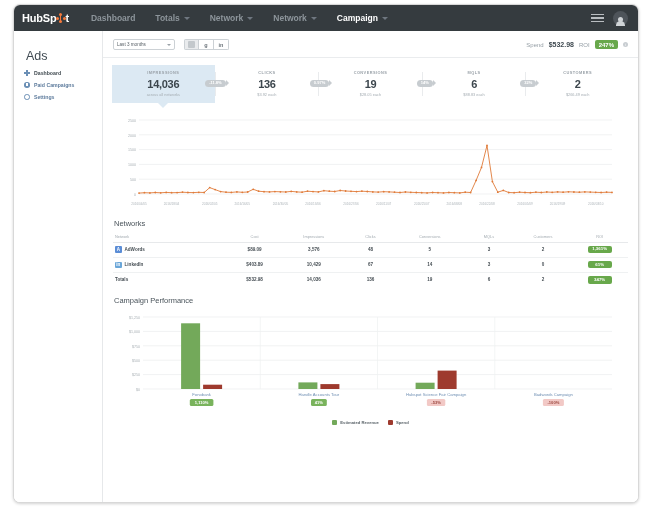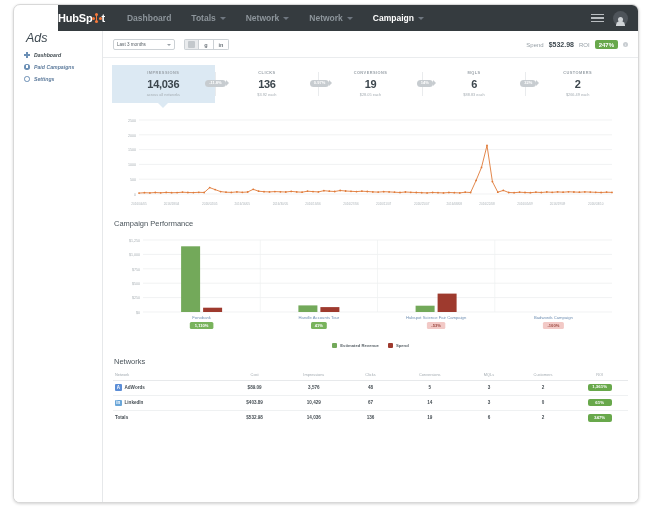--- a/index.html
+++ b/index.html
@@ -11,21 +11,21 @@
   }
   .browser{
     position:absolute;left:13px;top:4px;width:624px;height:497px;
     background:#fff;border:1px solid #d8d8d8;border-radius:7px;
     box-shadow:0 1px 3px rgba(0,0,0,.18);overflow:hidden;
   }
 
   
   .topnav{
     height:26px;background:#33475b;background:#353b3f;
-    display:flex;align-items:center;padding:0 10px 0 0;position:relative;margin-left:44px;
+    display:flex;align-items:center;padding:0 10px 0 8px;position:relative;
   }
   .logo{display:flex;align-items:center;gap:0;margin-right:22px;}
   .logo-text{color:#fff;font-size:11px;font-weight:bold;letter-spacing:-.2px;}
   .logo-mark{
     position:relative;display:inline-block;width:9px;height:9px;margin:0 0px 0 0;
   }
   .logo-mark .dot{position:absolute;width:3px;height:3px;border-radius:50%;background:#f5793b;}
   .logo-mark .d1{left:3px;top:-1px;}
   .logo-mark .d2{left:6.5px;top:3px;}
   .logo-mark .d3{left:-0.5px;top:3px;}
@@ -46,21 +46,21 @@
   .hamburger i{display:block;width:13px;height:1.6px;background:#b9bdc1;}
   .avatar{
     width:15px;height:15px;border-radius:50%;background:#4e545a;
     display:flex;align-items:center;justify-content:center;cursor:pointer;
   }
   .avatar .head{width:5px;height:5px;border-radius:50%;background:#cfd3d6;position:relative;top:1px;}
   .avatar .body{position:absolute;width:9px;height:5px;border-radius:5px 5px 0 0;background:#cfd3d6;margin-top:10px;}
 
   
   .shell{display:flex;height:471px;background:#fff;}
-  .sidebar{width:88px;padding:0 0 0 10px;box-sizing:border-box;background:#fff;font-style:italic;}
+  .sidebar{width:88px;padding:18px 0 0 10px;box-sizing:border-box;background:#fff;}
   .side-title{font-size:12.5px;color:#3f4a52;margin:0 0 7px 2px;font-weight:normal;}
   .side-item{
     display:flex;align-items:center;gap:4px;font-size:5.2px;font-weight:bold;
     margin-bottom:6px;color:#5d7b9c;cursor:pointer;
   }
   .side-item.active{color:#404a50;}
   .side-ico{width:6px;height:6px;flex:0 0 6px;display:flex;align-items:center;justify-content:center;}
   .ico-dash{width:6px;height:6px;position:relative;}
   .ico-dash::before,.ico-dash::after{
     content:"";position:absolute;background:#6b8fb5;
@@ -426,71 +426,20 @@
               <text x="341.3" y="91" text-anchor="middle" font-size="3.1" fill="#adb4b9" font-family="Liberation Sans, sans-serif">2016/08/08</text>
               <text x="374.0" y="91" text-anchor="middle" font-size="3.1" fill="#adb4b9" font-family="Liberation Sans, sans-serif">2016/22/08</text>
               <text x="412.0" y="91" text-anchor="middle" font-size="3.1" fill="#adb4b9" font-family="Liberation Sans, sans-serif">2016/05/09</text>
               <text x="444.6" y="91" text-anchor="middle" font-size="3.1" fill="#adb4b9" font-family="Liberation Sans, sans-serif">2016/19/09</text>
               <text x="482.7" y="91" text-anchor="middle" font-size="3.1" fill="#adb4b9" font-family="Liberation Sans, sans-serif">2016/03/10</text>
             </svg>
         </div>
       </div>
 
       <div class="panel">
-        <div class="sect-title">Campaign Performance</div>
-        <div class="barwrap">
-          <svg id="bar-svg" width="505" height="108" viewBox="0 0 505 108">
-              <line x1="30" y1="78" x2="499" y2="78" stroke="#ebedee" stroke-width="0.7"></line>
-              <text x="27" y="79.8" text-anchor="end" font-size="3.6" fill="#a9b0b5" font-family="Liberation Sans, sans-serif">$0</text>
-              <line x1="30" y1="63.6" x2="499" y2="63.6" stroke="#ebedee" stroke-width="0.7"></line>
-              <text x="27" y="65.4" text-anchor="end" font-size="3.6" fill="#a9b0b5" font-family="Liberation Sans, sans-serif">$250</text>
-              <line x1="30" y1="49.2" x2="499" y2="49.2" stroke="#ebedee" stroke-width="0.7"></line>
-              <text x="27" y="51" text-anchor="end" font-size="3.6" fill="#a9b0b5" font-family="Liberation Sans, sans-serif">$500</text>
-              <line x1="30" y1="34.800000000000004" x2="499" y2="34.800000000000004" stroke="#ebedee" stroke-width="0.7"></line>
-              <text x="27" y="36.6" text-anchor="end" font-size="3.6" fill="#a9b0b5" font-family="Liberation Sans, sans-serif">$750</text>
-              <line x1="30" y1="20.4" x2="499" y2="20.4" stroke="#ebedee" stroke-width="0.7"></line>
-              <text x="27" y="22.2" text-anchor="end" font-size="3.6" fill="#a9b0b5" font-family="Liberation Sans, sans-serif">$1,000</text>
-              <line x1="30" y1="6" x2="499" y2="6" stroke="#ebedee" stroke-width="0.7"></line>
-              <text x="27" y="7.8" text-anchor="end" font-size="3.6" fill="#a9b0b5" font-family="Liberation Sans, sans-serif">$1,250</text>
-              <line x1="147.25" y1="6" x2="147.25" y2="78" stroke="#eef0f1" stroke-width="0.7"></line>
-              <rect x="68.1" y="12.3" width="19" height="65.7" fill="#73a95a"></rect>
-              <rect x="90.1" y="73.7" width="19" height="4.3" fill="#9e3a2e"></rect>
-              <text x="88.6" y="85" text-anchor="middle" font-size="4.2" fill="#6f8fb3" font-family="Liberation Sans, sans-serif">Fonobank</text>
-              <rect x="76.8" y="88" width="23.6" height="7" rx="1.5" fill="#79b35c"></rect>
-              <text x="88.6" y="93" text-anchor="middle" font-size="4.1" font-weight="bold" fill="#ffffff" font-family="Liberation Sans, sans-serif">1,110%</text>
-              <line x1="264.5" y1="6" x2="264.5" y2="78" stroke="#eef0f1" stroke-width="0.7"></line>
-              <rect x="185.4" y="71.4" width="19" height="6.6" fill="#73a95a"></rect>
-              <rect x="207.4" y="73.1" width="19" height="4.9" fill="#9e3a2e"></rect>
-              <text x="205.9" y="85" text-anchor="middle" font-size="4.2" fill="#6f8fb3" font-family="Liberation Sans, sans-serif">Handle Accounts Tour</text>
-              <rect x="198.0" y="88" width="15.8" height="7" rx="1.5" fill="#79b35c"></rect>
-              <text x="205.9" y="93" text-anchor="middle" font-size="4.1" font-weight="bold" fill="#ffffff" font-family="Liberation Sans, sans-serif">41%</text>
-              <line x1="381.75" y1="6" x2="381.75" y2="78" stroke="#eef0f1" stroke-width="0.7"></line>
-              <rect x="302.6" y="71.7" width="19" height="6.3" fill="#73a95a"></rect>
-              <rect x="324.6" y="59.6" width="19" height="18.4" fill="#9e3a2e"></rect>
-              <text x="323.1" y="85" text-anchor="middle" font-size="4.2" fill="#6f8fb3" font-family="Liberation Sans, sans-serif">Hubspot Science Fair Campaign</text>
-              <rect x="313.9" y="88" width="18.4" height="7" rx="1.5" fill="#f2c9c6"></rect>
-              <text x="323.1" y="93" text-anchor="middle" font-size="4.1" font-weight="bold" fill="#9d4a42" font-family="Liberation Sans, sans-serif">-53%</text>
-              <text x="440.4" y="85" text-anchor="middle" font-size="4.2" fill="#6f8fb3" font-family="Liberation Sans, sans-serif">Badwords Campaign</text>
-              <rect x="429.9" y="88" width="21.0" height="7" rx="1.5" fill="#f2c9c6"></rect>
-              <text x="440.4" y="93" text-anchor="middle" font-size="4.1" font-weight="bold" fill="#9d4a42" font-family="Liberation Sans, sans-serif">-100%</text>
-            </svg>
-        </div>
-        <div class="legend">
-          <span class="leg">
-            <span class="leg-sw" id="leg-sw-0" style="background: rgb(115, 169, 90);"></span>
-            <span>Estimated Revenue</span>
-          </span>
-          <span class="leg">
-            <span class="leg-sw" id="leg-sw-1" style="background: rgb(158, 58, 46);"></span>
-            <span>Spend</span>
-          </span>
-        </div>
-      </div>
-
-      <div class="panel">
         <div class="sect-title">Networks</div>
         <table class="nets">
           <thead>
             <tr>
               <th class="left" style="width:22%">Network</th>
               <th style="width:11%">Cost</th>
               <th style="width:12%">Impressions</th>
               <th style="width:10%">Clicks</th>
               <th style="width:13%">Conversions</th>
               <th style="width:10%">MQLs</th>
@@ -536,15 +485,66 @@
               <td>136</td>
               <td>19</td>
               <td>6</td>
               <td>2</td>
               <td><span class="roi-badge">347%</span></td>
             </tr>
           </tbody>
         </table>
       </div>
 
+      <div class="panel">
+        <div class="sect-title">Campaign Performance</div>
+        <div class="barwrap">
+          <svg id="bar-svg" width="505" height="108" viewBox="0 0 505 108">
+              <line x1="30" y1="78" x2="499" y2="78" stroke="#ebedee" stroke-width="0.7"></line>
+              <text x="27" y="79.8" text-anchor="end" font-size="3.6" fill="#a9b0b5" font-family="Liberation Sans, sans-serif">$0</text>
+              <line x1="30" y1="63.6" x2="499" y2="63.6" stroke="#ebedee" stroke-width="0.7"></line>
+              <text x="27" y="65.4" text-anchor="end" font-size="3.6" fill="#a9b0b5" font-family="Liberation Sans, sans-serif">$250</text>
+              <line x1="30" y1="49.2" x2="499" y2="49.2" stroke="#ebedee" stroke-width="0.7"></line>
+              <text x="27" y="51" text-anchor="end" font-size="3.6" fill="#a9b0b5" font-family="Liberation Sans, sans-serif">$500</text>
+              <line x1="30" y1="34.800000000000004" x2="499" y2="34.800000000000004" stroke="#ebedee" stroke-width="0.7"></line>
+              <text x="27" y="36.6" text-anchor="end" font-size="3.6" fill="#a9b0b5" font-family="Liberation Sans, sans-serif">$750</text>
+              <line x1="30" y1="20.4" x2="499" y2="20.4" stroke="#ebedee" stroke-width="0.7"></line>
+              <text x="27" y="22.2" text-anchor="end" font-size="3.6" fill="#a9b0b5" font-family="Liberation Sans, sans-serif">$1,000</text>
+              <line x1="30" y1="6" x2="499" y2="6" stroke="#ebedee" stroke-width="0.7"></line>
+              <text x="27" y="7.8" text-anchor="end" font-size="3.6" fill="#a9b0b5" font-family="Liberation Sans, sans-serif">$1,250</text>
+              <line x1="147.25" y1="6" x2="147.25" y2="78" stroke="#eef0f1" stroke-width="0.7"></line>
+              <rect x="68.1" y="12.3" width="19" height="65.7" fill="#73a95a"></rect>
+              <rect x="90.1" y="73.7" width="19" height="4.3" fill="#9e3a2e"></rect>
+              <text x="88.6" y="85" text-anchor="middle" font-size="4.2" fill="#6f8fb3" font-family="Liberation Sans, sans-serif">Fonobank</text>
+              <rect x="76.8" y="88" width="23.6" height="7" rx="1.5" fill="#79b35c"></rect>
+              <text x="88.6" y="93" text-anchor="middle" font-size="4.1" font-weight="bold" fill="#ffffff" font-family="Liberation Sans, sans-serif">1,110%</text>
+              <line x1="264.5" y1="6" x2="264.5" y2="78" stroke="#eef0f1" stroke-width="0.7"></line>
+              <rect x="185.4" y="71.4" width="19" height="6.6" fill="#73a95a"></rect>
+              <rect x="207.4" y="73.1" width="19" height="4.9" fill="#9e3a2e"></rect>
+              <text x="205.9" y="85" text-anchor="middle" font-size="4.2" fill="#6f8fb3" font-family="Liberation Sans, sans-serif">Handle Accounts Tour</text>
+              <rect x="198.0" y="88" width="15.8" height="7" rx="1.5" fill="#79b35c"></rect>
+              <text x="205.9" y="93" text-anchor="middle" font-size="4.1" font-weight="bold" fill="#ffffff" font-family="Liberation Sans, sans-serif">41%</text>
+              <line x1="381.75" y1="6" x2="381.75" y2="78" stroke="#eef0f1" stroke-width="0.7"></line>
+              <rect x="302.6" y="71.7" width="19" height="6.3" fill="#73a95a"></rect>
+              <rect x="324.6" y="59.6" width="19" height="18.4" fill="#9e3a2e"></rect>
+              <text x="323.1" y="85" text-anchor="middle" font-size="4.2" fill="#6f8fb3" font-family="Liberation Sans, sans-serif">Hubspot Science Fair Campaign</text>
+              <rect x="313.9" y="88" width="18.4" height="7" rx="1.5" fill="#f2c9c6"></rect>
+              <text x="323.1" y="93" text-anchor="middle" font-size="4.1" font-weight="bold" fill="#9d4a42" font-family="Liberation Sans, sans-serif">-53%</text>
+              <text x="440.4" y="85" text-anchor="middle" font-size="4.2" fill="#6f8fb3" font-family="Liberation Sans, sans-serif">Badwords Campaign</text>
+              <rect x="429.9" y="88" width="21.0" height="7" rx="1.5" fill="#f2c9c6"></rect>
+              <text x="440.4" y="93" text-anchor="middle" font-size="4.1" font-weight="bold" fill="#9d4a42" font-family="Liberation Sans, sans-serif">-100%</text>
+            </svg>
+        </div>
+        <div class="legend">
+          <span class="leg">
+            <span class="leg-sw" id="leg-sw-0" style="background: rgb(115, 169, 90);"></span>
+            <span>Estimated Revenue</span>
+          </span>
+          <span class="leg">
+            <span class="leg-sw" id="leg-sw-1" style="background: rgb(158, 58, 46);"></span>
+            <span>Spend</span>
+          </span>
+        </div>
+      </div>
+
     </div>
   </div>
 </div>
 
 </body></html>

